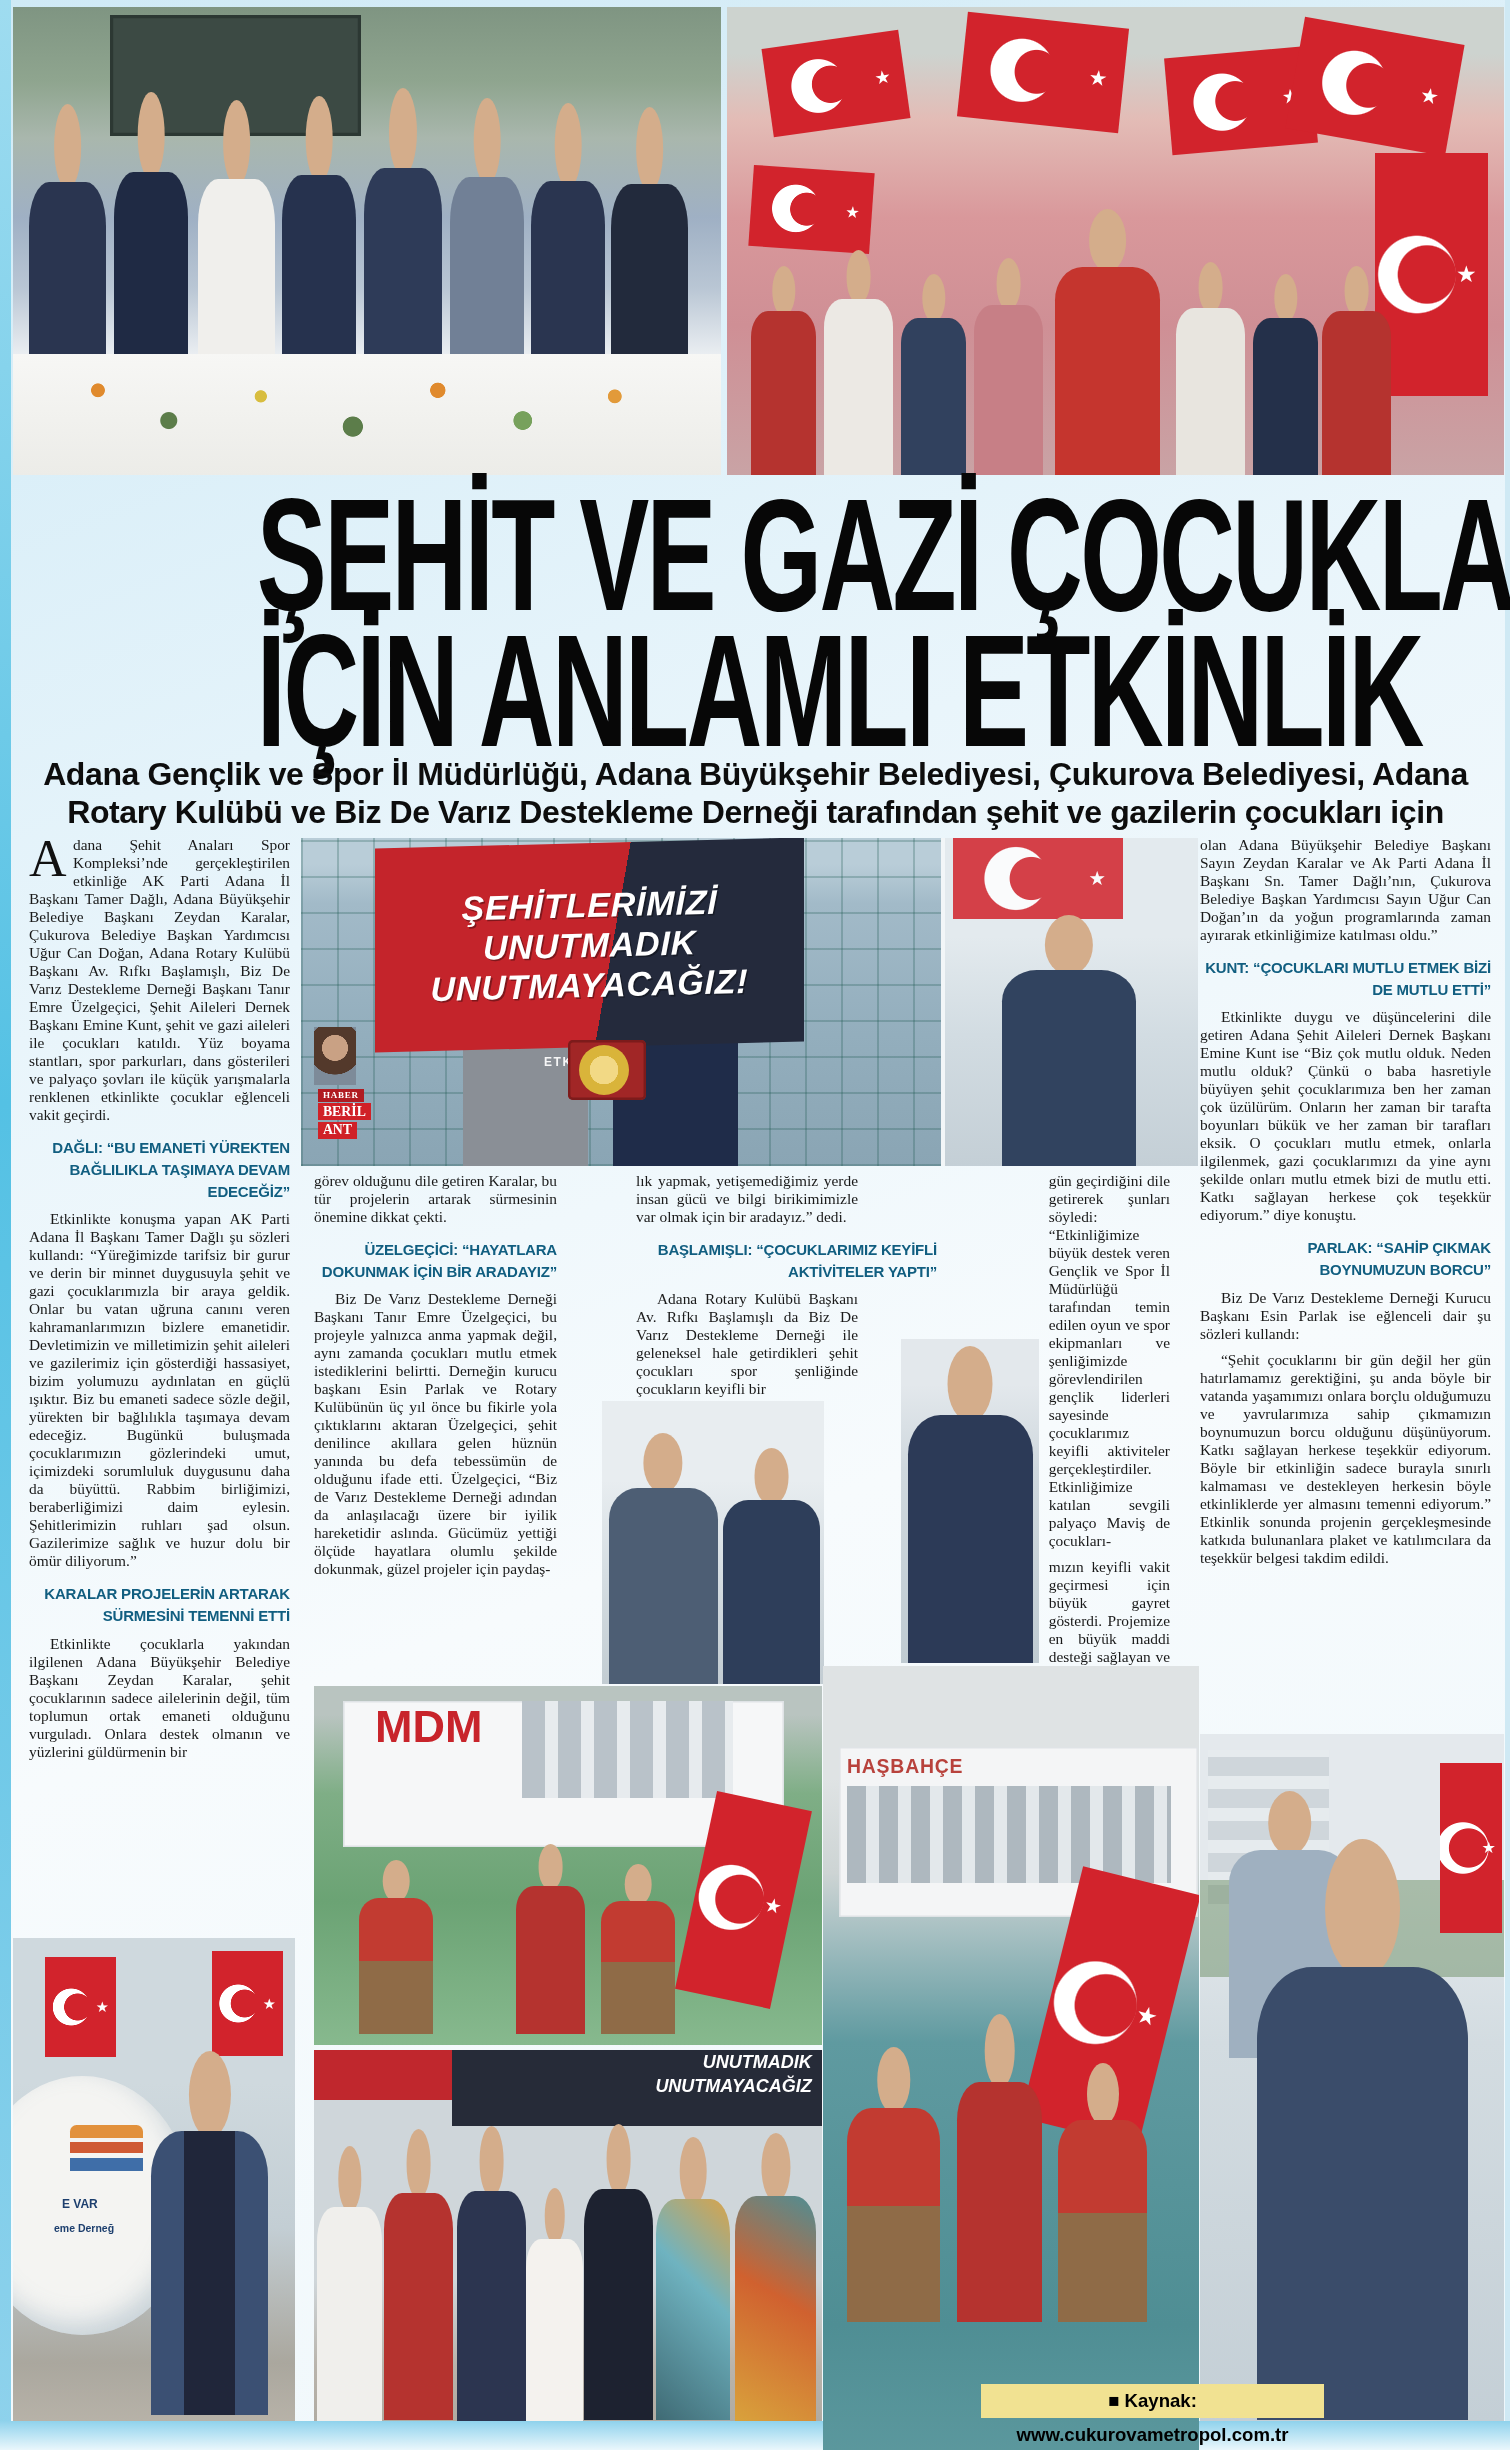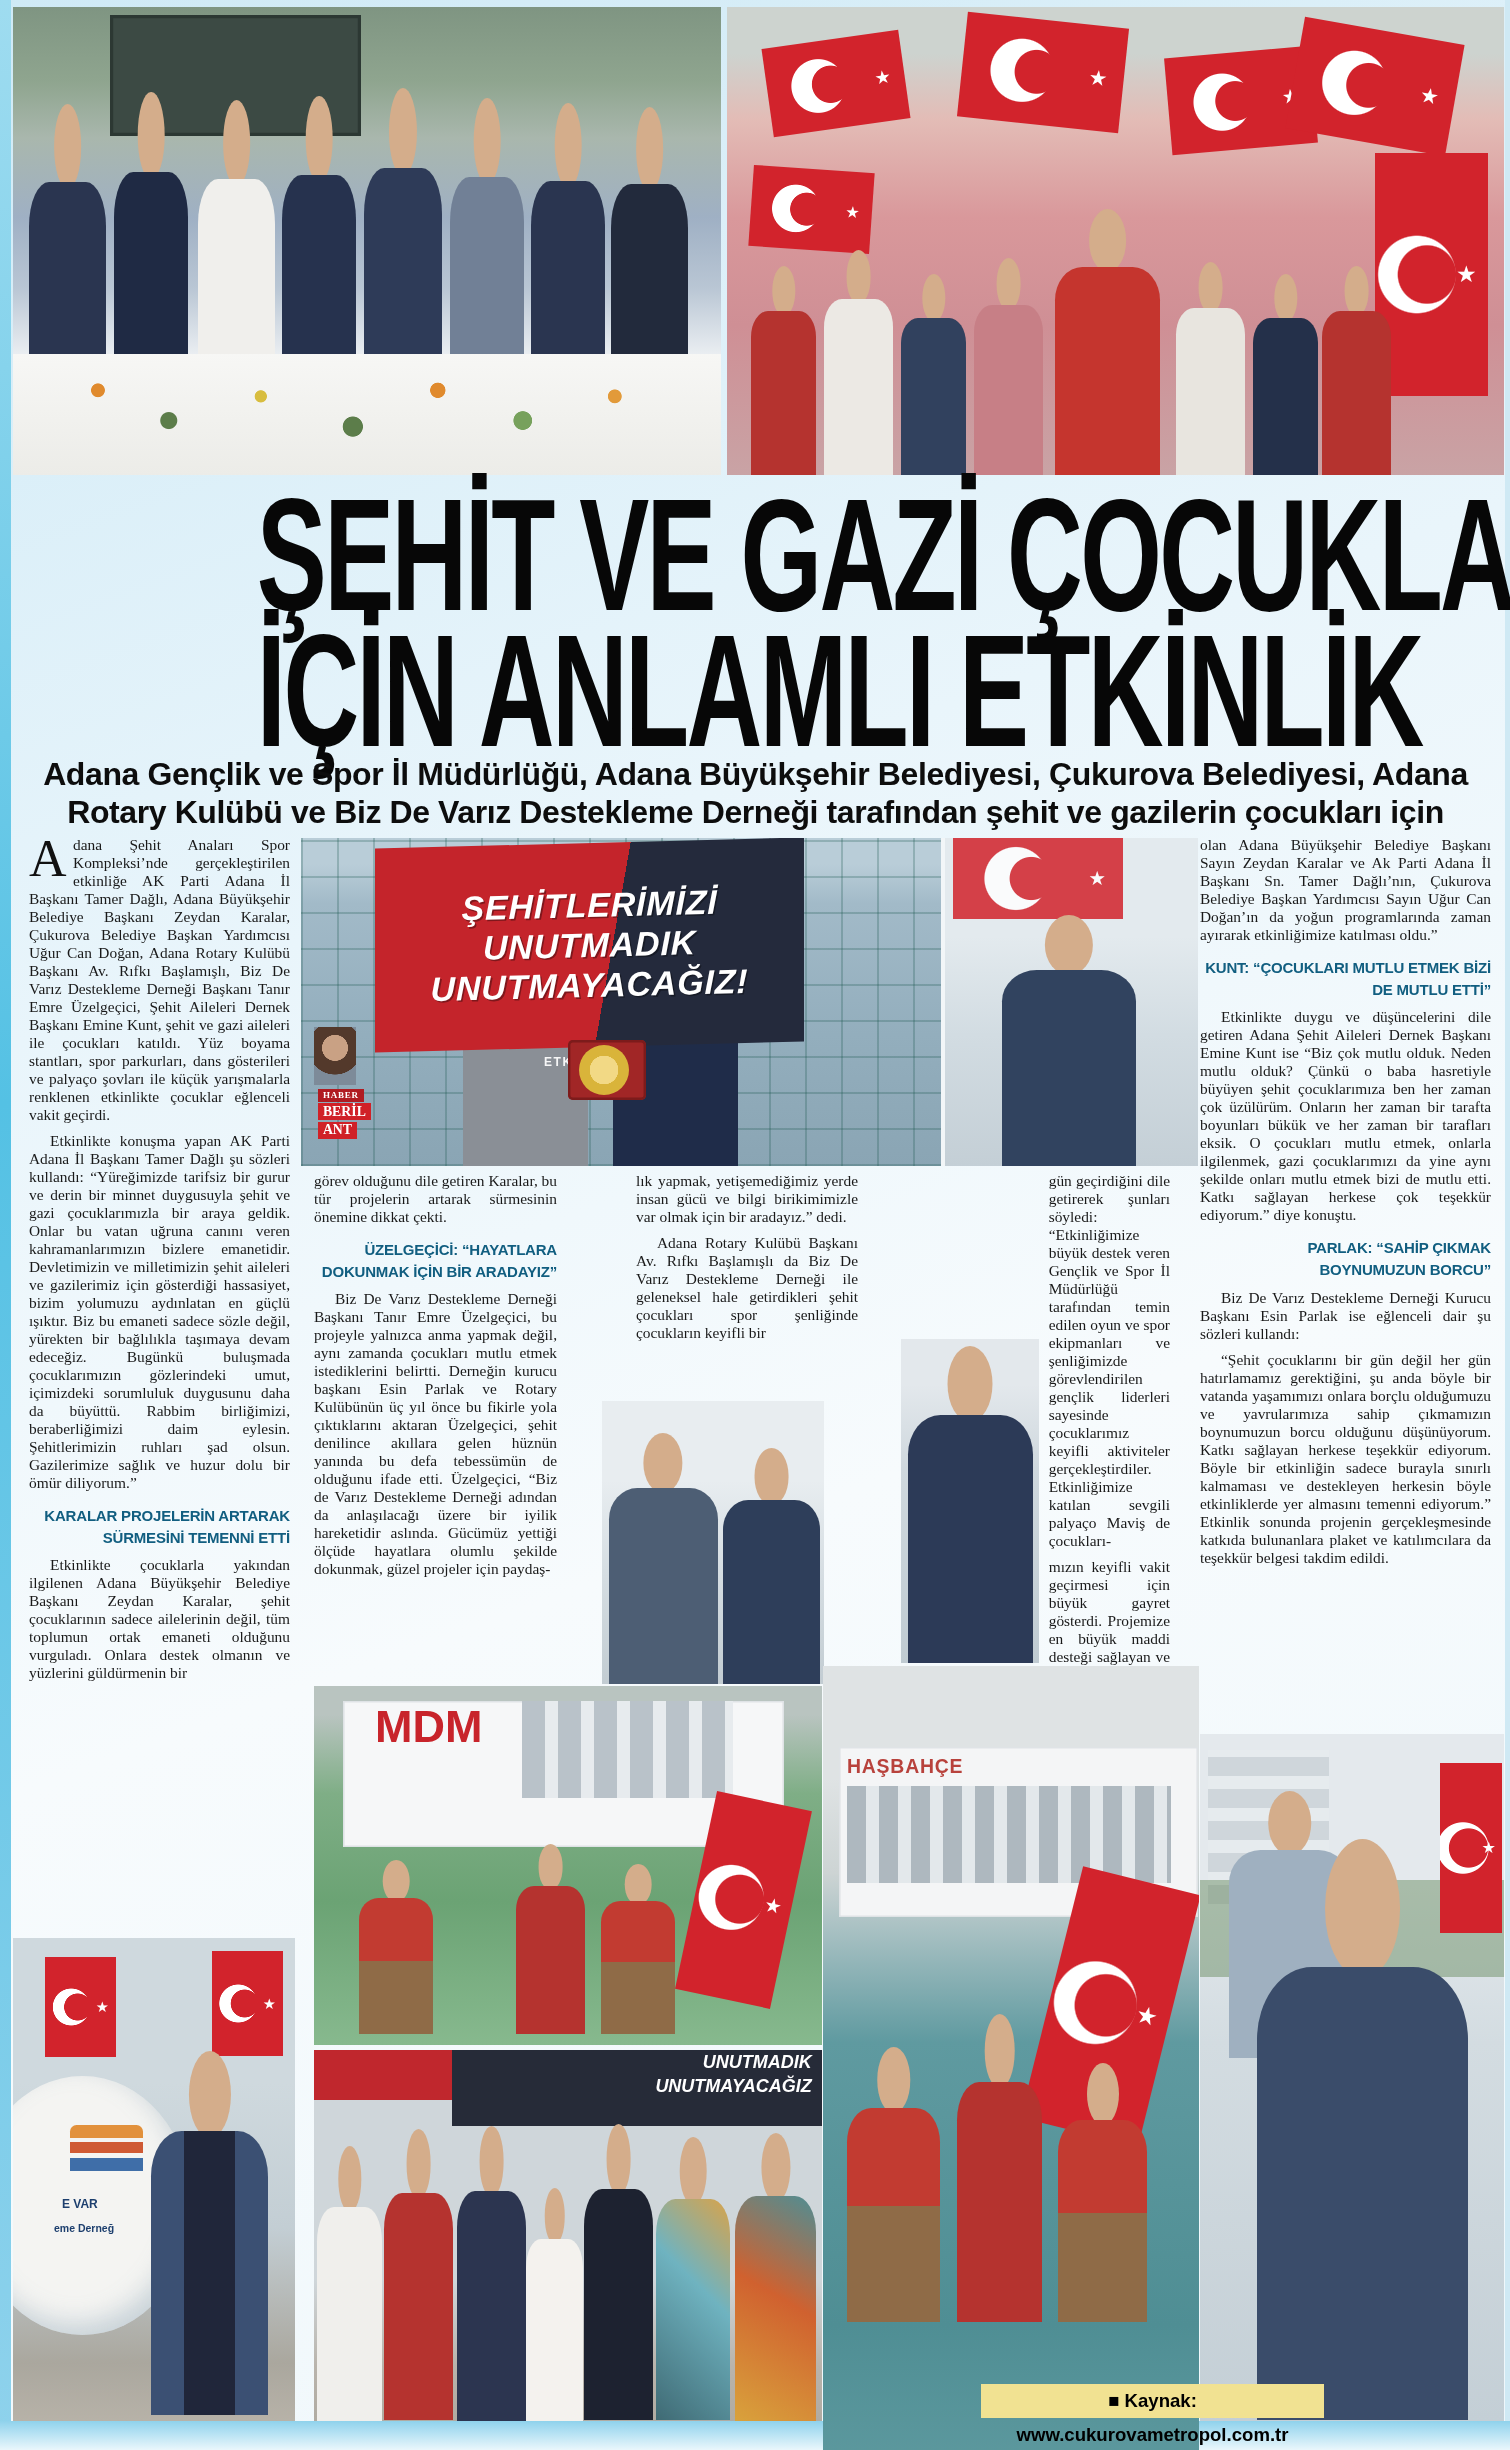--- a/index.html
+++ b/index.html
@@ -118,20 +118,21 @@
     <div class="fig" style="left:595px;top:259px;width:69px;height:209px;--suit:#b5332f"></div>
   </div>
 
   <div class="headline" style="top:476px">ŞEHİT VE GAZİ ÇOCUKLARI</div>
   <div class="headline" style="top:612px">İÇİN ANLAMLI ETKİNLİK</div>
 
   <div class="subhead">Adana Gençlik ve Spor İl Müdürlüğü, Adana Büyükşehir Belediyesi, Çukurova Belediyesi, Adana Rotary Kulübü ve Biz De Varız Destekleme Derneği tarafından şehit ve gazilerin çocukları için etkinlik düzenlendi.</div>
 
   <div class="col" style="left:29px;top:836px;width:261px">
     <p><span class="dropcap">A</span><span>dana Şehit Anaları Spor Kompleksi’nde gerçekleştirilen etkinliğe AK Parti Adana İl Başkanı Tamer Dağlı, Adana Büyükşehir Belediye Başkanı Zeydan Karalar, Çukurova Belediye Başkan Yardımcısı Uğur Can Doğan, Adana Rotary Kulübü Başkanı Av. Rıfkı Başlamışlı, Biz De Varız Destekleme Derneği Başkanı Tanır Emre Üzelgeçici, Şehit Aileleri Dernek Başkanı Emine Kunt, şehit ve gazi aileleri ile çocukları katıldı. Yüz boyama stantları, spor parkurları, dans gösterileri ve palyaço şovları ile küçük yarışmalarla renklenen etkinlikte çocuklar eğlenceli vakit geçirdi.</span></p>
+    <div class="sec">DAĞLI: “BU EMANETİ YÜREKTEN BAĞLILIKLA TAŞIMAYA DEVAM EDECEĞİZ”</div>
     <p class="ind">Etkinlikte konuşma yapan AK Parti Adana İl Başkanı Tamer Dağlı şu sözleri kullandı: “Yüreğimizde tarifsiz bir gurur ve derin bir minnet duygusuyla şehit ve gazi çocuklarımızla bir araya geldik. Onlar bu vatan uğruna canını veren kahramanlarımızın bizlere emanetidir. Devletimizin ve milletimizin şehit aileleri ve gazilerimiz için gösterdiği hassasiyet, bizim yolumuzu aydınlatan en güçlü ışıktır. Biz bu emaneti sadece sözle değil, yürekten bir bağlılıkla taşımaya devam edeceğiz. Bugünkü buluşmada çocuklarımızın gözlerindeki umut, içimizdeki sorumluluk duygusunu daha da büyüttü. Rabbim birliğimizi, beraberliğimizi daim eylesin. Şehitlerimizin ruhları şad olsun. Gazilerimize sağlık ve huzur dolu bir ömür diliyorum.”</p>
     <div class="sec">KARALAR PROJELERİN ARTARAK SÜRMESİNİ TEMENNİ ETTİ</div>
     <p class="ind">Etkinlikte çocuklarla yakından ilgilenen Adana Büyükşehir Belediye Başkanı Zeydan Karalar, şehit çocuklarının sadece ailelerinin değil, tüm toplumun ortak emaneti olduğunu vurguladı. Onlara destek olmanın ve yüzlerini güldürmenin bir</p>
   </div>
 
   <div class="photo" style="left:301px;top:838px;width:897px;height:328px;
        background:linear-gradient(180deg,#b9cdd8 0 8%,#a2bac8 20%,#93aebd 60%,#8aa5b4 100%)">
     <div class="mem-banner">
       <div>ŞEHİTLERİMİZİ</div>
       <div>UNUTMADIK</div>
@@ -162,20 +163,21 @@
   </div>
 
   <div class="col" style="left:314px;top:1172px;width:243px">
     <p>görev olduğunu dile getiren Karalar, bu tür projelerin artarak sürmesinin önemine dikkat çekti.</p>
     <div class="sec">ÜZELGEÇİCİ: “HAYATLARA DOKUNMAK İÇİN BİR ARADAYIZ”</div>
     <p class="ind">Biz De Varız Destekleme Derneği Başkanı Tanır Emre Üzelgeçici, bu projeyle yalnızca anma yapmak değil, aynı zamanda çocukları mutlu etmek istediklerini belirtti. Derneğin kurucu başkanı Esin Parlak ve Rotary Kulübünün üç yıl önce bu fikirle yola çıktıklarını aktaran Üzelgeçici, şehit denilince akıllara gelen hüznün yanında bu defa tebessümün de olduğunu ifade etti. Üzelgeçici, “Biz de Varız Destekleme Derneği adından da anlaşılacağı üzere bir iyilik hareketidir aslında. Gücümüz yettiği ölçüde hayatlara olumlu şekilde dokunmak, güzel projeler için paydaş-</p>
   </div>
 
   <div class="col" style="left:636px;top:1172px;width:222px">
     <p>lık yapmak, yetişemediğimiz yerde insan gücü ve bilgi birikimimizle var olmak için bir aradayız.” dedi.</p>
+    <div class="sec wide">BAŞLAMIŞLI: “ÇOCUKLARIMIZ KEYİFLİ AKTİVİTELER YAPTI”</div>
     <p class="ind">Adana Rotary Kulübü Başkanı Av. Rıfkı Başlamışlı da Biz De Varız Destekleme Derneği ile geleneksel hale getirdikleri şehit çocukları spor şenliğinde çocukların keyifli bir</p>
   </div>
 
   <div class="photo" style="left:602px;top:1401px;width:222px;height:283px;z-index:3;
        background:linear-gradient(180deg,#e8edf0 0 28%,#d6dee3 60%,#c2ccd2)">
     <div class="fig" style="left:6.5px;top:32px;width:109px;height:251px;--suit:#4d5e74"></div>
     <div class="fig" style="left:121px;top:47px;width:97px;height:236px;--suit:#2e3e5a"></div>
   </div>
 
   <div class="col" style="left:901px;top:1172px;width:269px">

